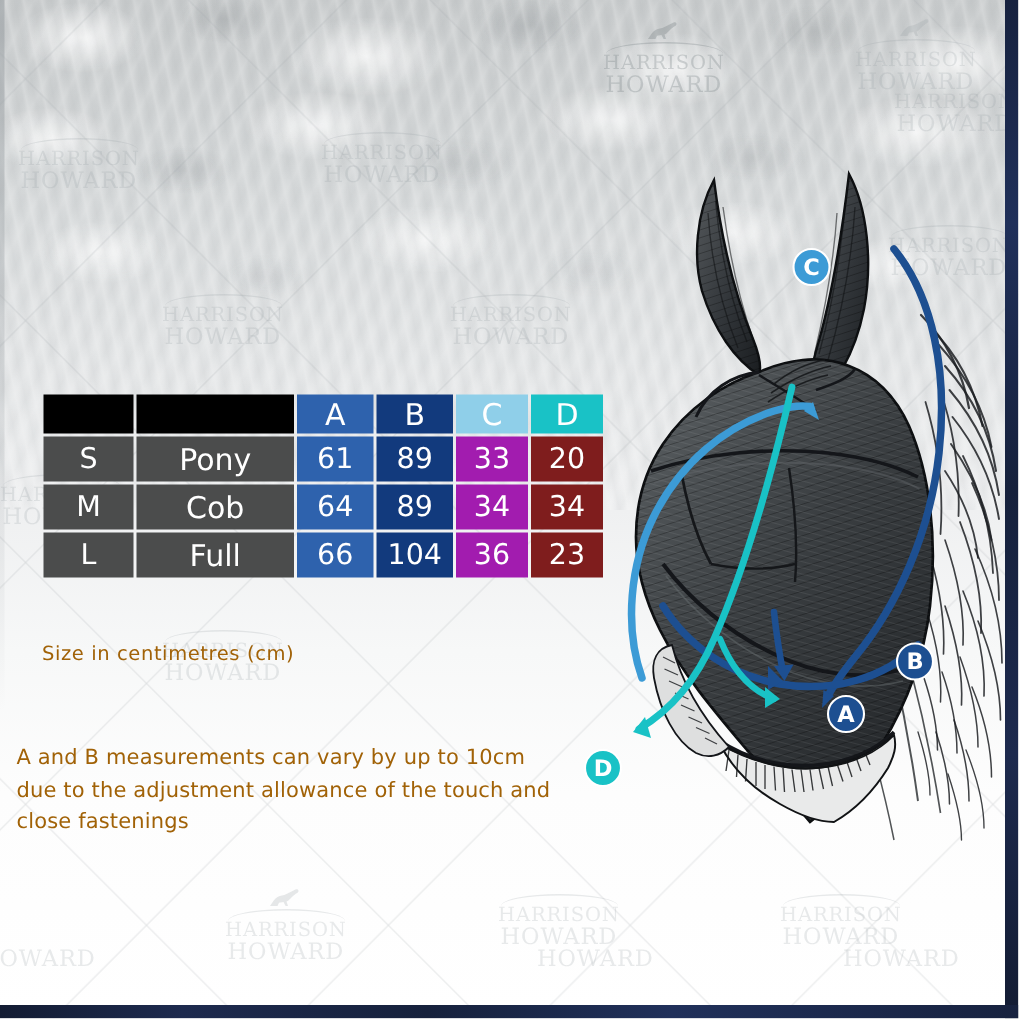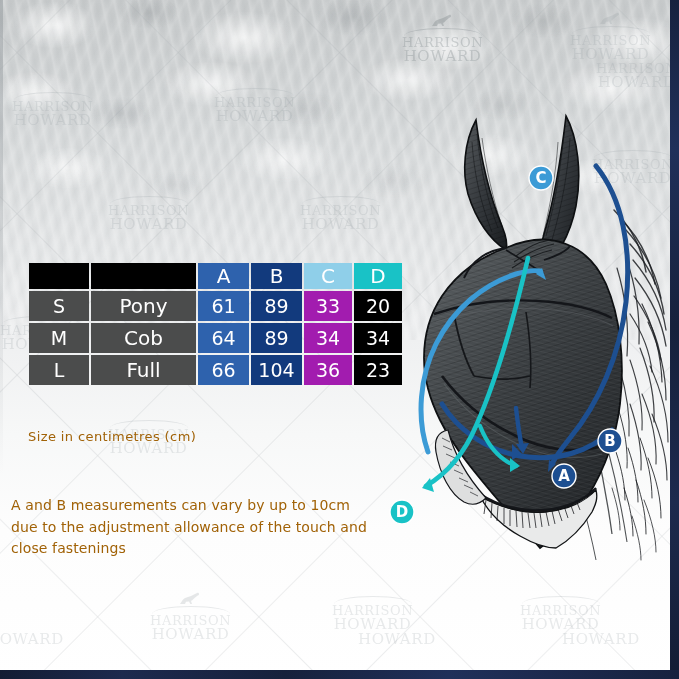--- a/index.html
+++ b/index.html
@@ -109,21 +109,21 @@
   #size-table col.c-cd{width:48px;}
   .hdr-blank{background:#000000;}
   .hdr-a{background:#2e62ad;}
   .hdr-b{background:#123a7d;}
   .hdr-c{background:#8fcfe9;}
   .hdr-d{background:#19c2c6;}
   .cell-label{background:#4b4c4c;}
   .cell-a{background:#2e62ad;}
   .cell-b{background:#123a7d;}
   .cell-c{background:#a21caf;}
-  .cell-d{background:#000000;}
+  .cell-d{background:#7f1d1d;}
   #size-table .nm{font-size:20px;margin-top:33px;}
   #size-table thead td{height:26px;font-size:20px;}
 
   
   #units{
     position:absolute;left:28px;top:429px;
     font-size:13px;color:#a16207;letter-spacing:.4px;
   }
   #note{
     position:absolute;left:11px;top:495px;width:360px;

